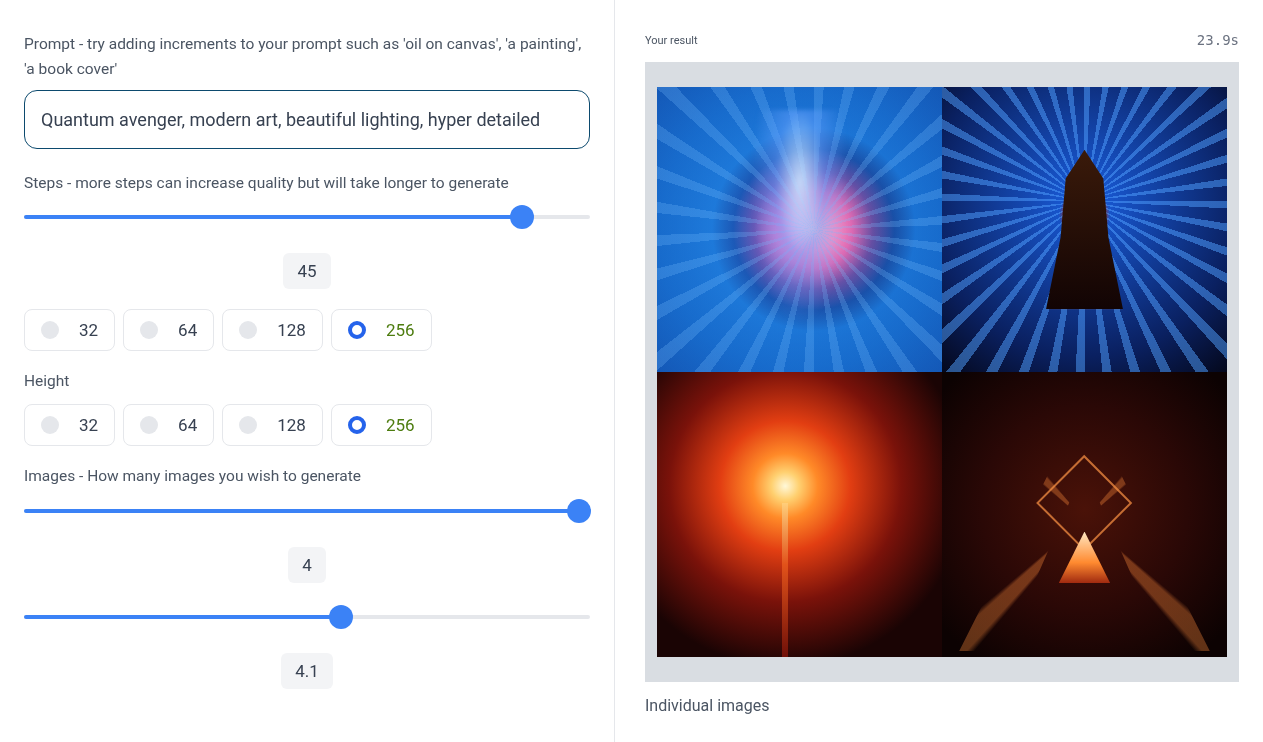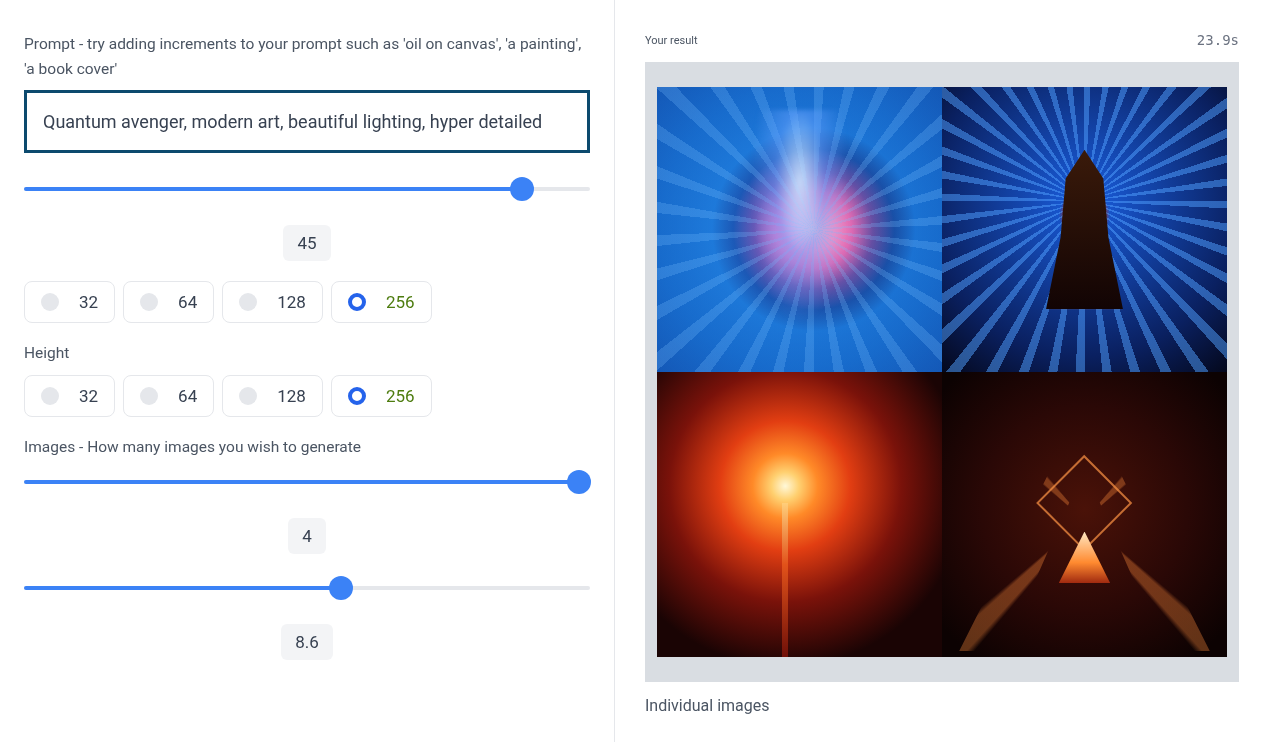--- a/index.html
+++ b/index.html
@@ -25,22 +25,22 @@
   padding: 32px 24px 0 30px;
 }
 .label {
   font-size: 15.5px;
   color: #4b5563;
   line-height: 1.6;
   margin-bottom: 8px;
 }
 .input-box {
   width: 100%;
-  border: 3px solid #0c4a6e;
-  border-radius: 0;
+  border: 1px solid #0c4a6e;
+  border-radius: 13px;
   padding: 18px 16px;
   font-size: 18px;
   color: #374151;
   margin-bottom: 22px;
 }
 .input-box input {
   width: 100%;
   border: none;
   outline: none;
   font-size: 18px;
@@ -238,20 +238,21 @@
   <div class="left-panel">
 
     <div class="section">
       <div class="label">Prompt - try adding increments to your prompt such as 'oil on canvas', 'a painting', 'a book cover'</div>
       <div class="input-box">
         <input type="text" value="Quantum avenger, modern art, beautiful lighting, hyper detailed" style="">
       </div>
     </div>
 
     <div class="section">
+      <div class="label">Steps - more steps can increase quality but will take longer to generate</div>
       <div class="slider-wrap">
         <div class="slider-track"></div>
         <div class="slider-fill" id="steps-fill" style="width: 88%;"></div>
         <div class="slider-thumb" id="steps-thumb" style="left: 88%;"></div>
       </div>
       <div class="value-wrap">
         <span class="value-badge">45</span>
       </div>
     </div>
 
@@ -310,21 +311,21 @@
       </div>
     </div>
 
     <div class="section">
       <div class="slider-wrap">
         <div class="slider-track"></div>
         <div class="slider-fill" id="diversity-fill" style="width: 56%;"></div>
         <div class="slider-thumb" id="diversity-thumb" style="left: 56%;"></div>
       </div>
       <div class="value-wrap">
-        <span class="value-badge">8.6</span>
+        <span class="value-badge">4.1</span>
       </div>
     </div>
 
   </div>
 
   <div class="right-panel">
     <div class="result-header">
       <div class="result-title">Your result</div>
       <div class="timing">23.9s</div>
     </div>

